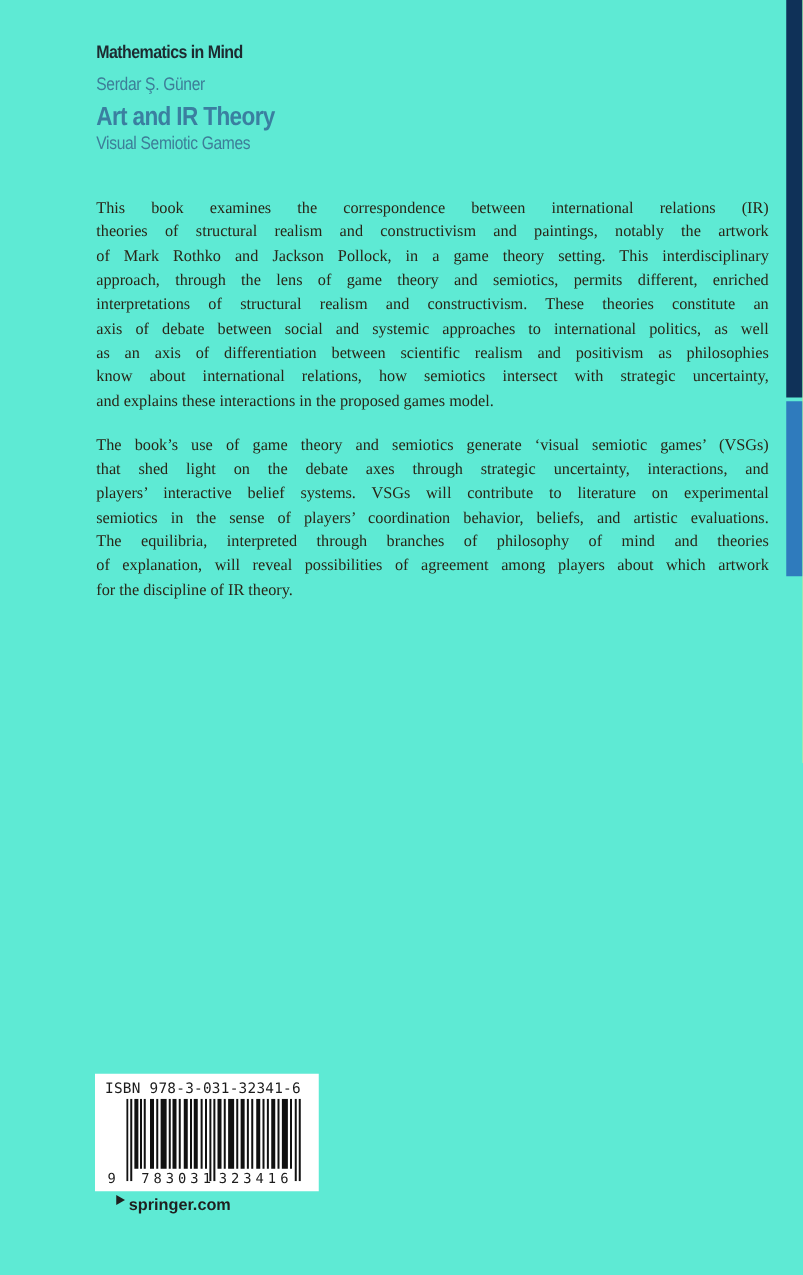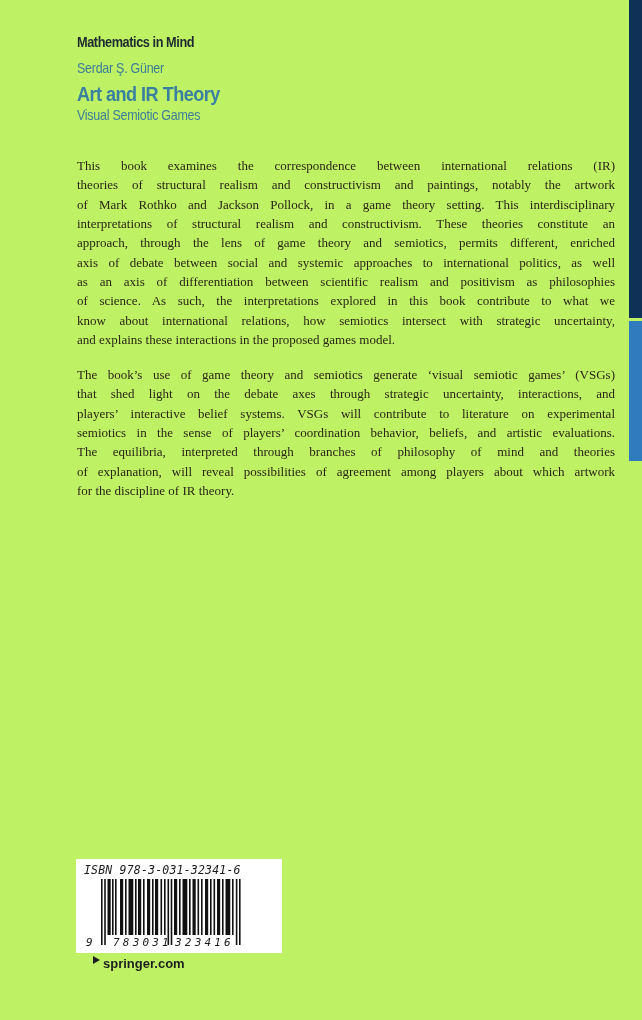--- a/index.html
+++ b/index.html
@@ -1,20 +1,20 @@
 <!DOCTYPE html>
 <html><head>
 <meta charset="utf-8">
 <style>
   html, body { margin: 0; padding: 0; }
   body {
     width: 642px; height: 1020px; position: relative; overflow: hidden;
     background: #fdf07e;
   }
-  .cover { position: absolute; inset: 0; background: #bef264; }
+  .cover { position: absolute; inset: 0; background: #5eead4; }
   .side-bar-navy { position: absolute; left: 629px; top: 0; width: 13px; height: 318px; background: #0f3158; }
   .side-bar-blue { position: absolute; left: 629px; top: 321px; width: 13px; height: 140px; background: #2f7bbd; }
 
   .series {
     position: absolute; left: 77px; top: 34px;
     font-family: "Liberation Sans", sans-serif; font-weight: bold;
     font-size: 14.5px; color: #1d2a30; letter-spacing: -0.5px;
     transform: scaleX(0.88); transform-origin: left top; white-space: nowrap;
   }
   .author {
@@ -39,23 +39,22 @@
   .blurb {
     position: absolute; left: 77px; top: 156px; width: 538px;
     font-family: "Liberation Serif", serif; font-size: 13px;
     line-height: 19.35px; color: #2a2618;
   }
   .blurb p { margin: 0 0 15.6px 0; text-align: justify; text-align-last: left; }
   .blurb .line { display: block; white-space: nowrap; text-align: justify; text-align-last: justify; }
   .blurb .line.last { text-align-last: left; }
 
   .barcode-box {
-    position: absolute; left: 76px; top: 859px; width: 206px; height: 94px;
+    position: absolute; left: 76px; top: 859px; width: 179px; height: 94px;
     background: #ffffff;
-    font-style: italic;
   }
   .isbn-text {
     position: absolute; left: 8px; top: 4px; width: 160px;
     font-family: "DejaVu Sans Mono", monospace; font-size: 11.5px;
     color: #1c1c1c; white-space: nowrap; letter-spacing: 0.2px;
   }
   .bars { position: absolute; left: 25px; top: 20px; width: 140px; height: 66px; }
   .barcode-digits {
     position: absolute; top: 77px; font-family: "DejaVu Sans Mono", monospace;
     font-size: 11px; color: #1c1c1c; white-space: nowrap;
@@ -78,25 +77,24 @@
   <div class="series">Mathematics in Mind</div>
   <div class="author">Serdar Ş. Güner</div>
   <div class="title">Art and IR Theory</div>
   <div class="subtitle">Visual Semiotic Games</div>
 
   <div class="blurb">
     <p>
       <span class="line">This book examines the correspondence between international relations (IR)</span>
       <span class="line">theories of structural realism and constructivism and paintings, notably the artwork</span>
       <span class="line">of Mark Rothko and Jackson Pollock, in a game theory setting. This interdisciplinary</span>
+      <span class="line">approach, through the lens of game theory and semiotics, permits different, enriched</span>
       <span class="line">interpretations of structural realism and constructivism. These theories constitute an</span>
-      <span class="line">approach, through the lens of game theory and semiotics, permits different, enriched</span>
       <span class="line">axis of debate between social and systemic approaches to international politics, as well</span>
       <span class="line">as an axis of differentiation between scientific realism and positivism as philosophies</span>
-      <span class="line">of science. As such, the interpretations explored in this book contribute to what we</span>
       <span class="line">know about international relations, how semiotics intersect with strategic uncertainty,</span>
       <span class="line last">and explains these interactions in the proposed games model.</span>
     </p>
     <p>
       <span class="line">The book’s use of game theory and semiotics generate ‘visual semiotic games’ (VSGs)</span>
       <span class="line">that shed light on the debate axes through strategic uncertainty, interactions, and</span>
       <span class="line">players’ interactive belief systems. VSGs will contribute to literature on experimental</span>
       <span class="line">semiotics in the sense of players’ coordination behavior, beliefs, and artistic evaluations.</span>
       <span class="line">The equilibria, interpreted through branches of philosophy of mind and theories</span>
       <span class="line">of explanation, will reveal possibilities of agreement among players about which artwork</span>

